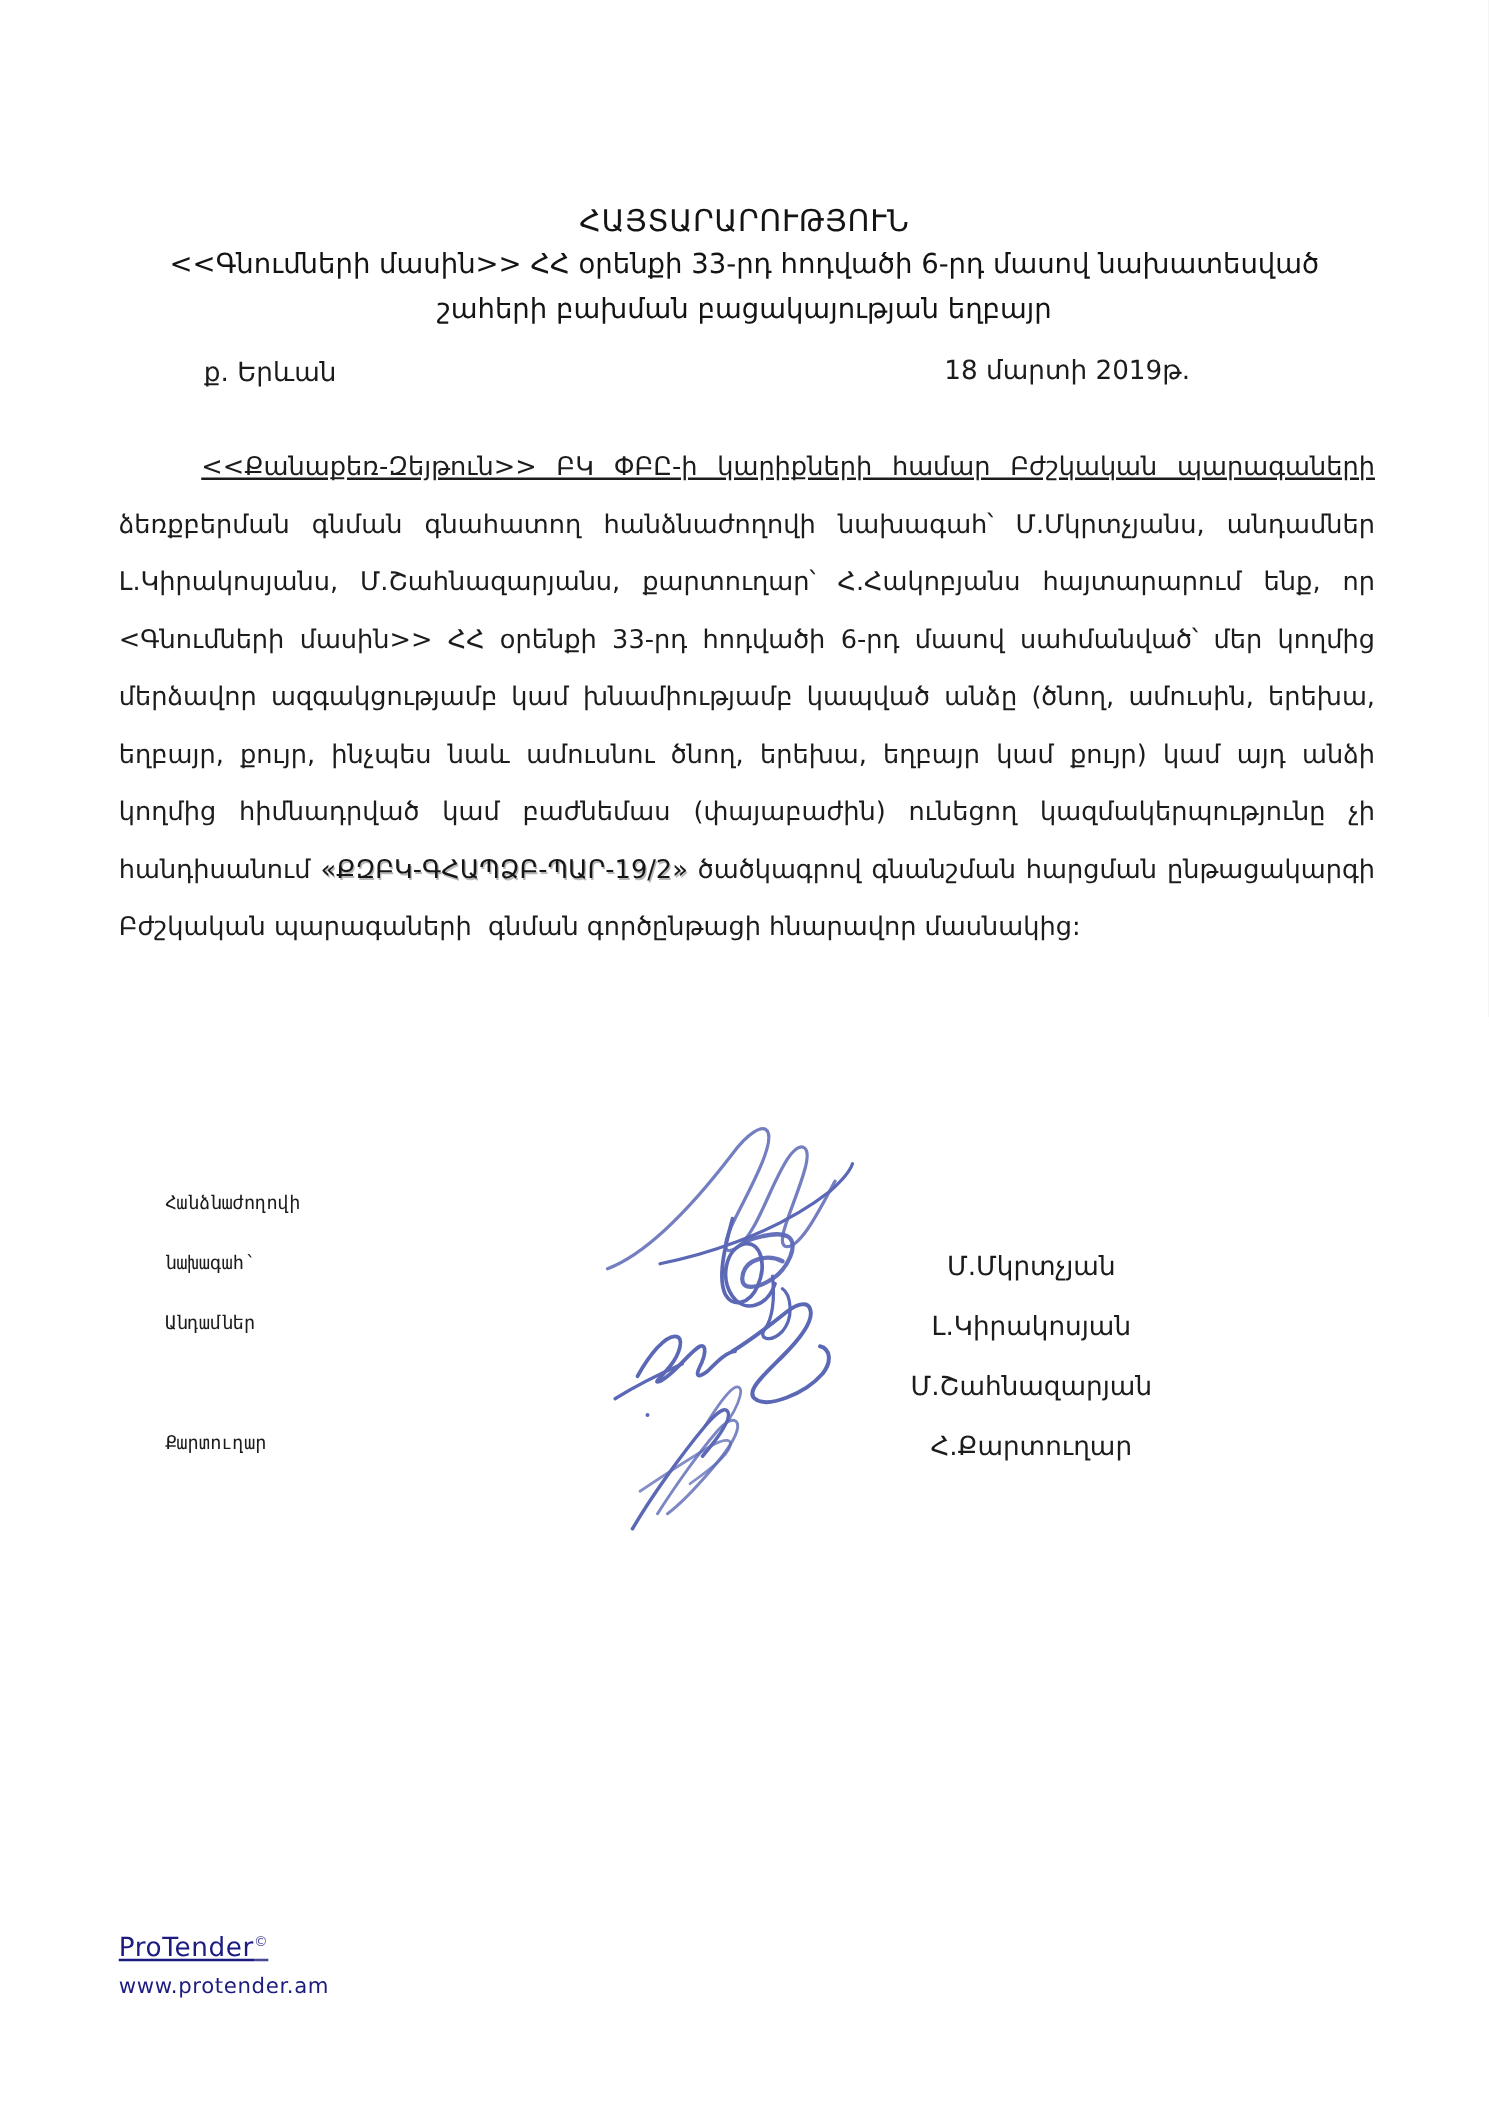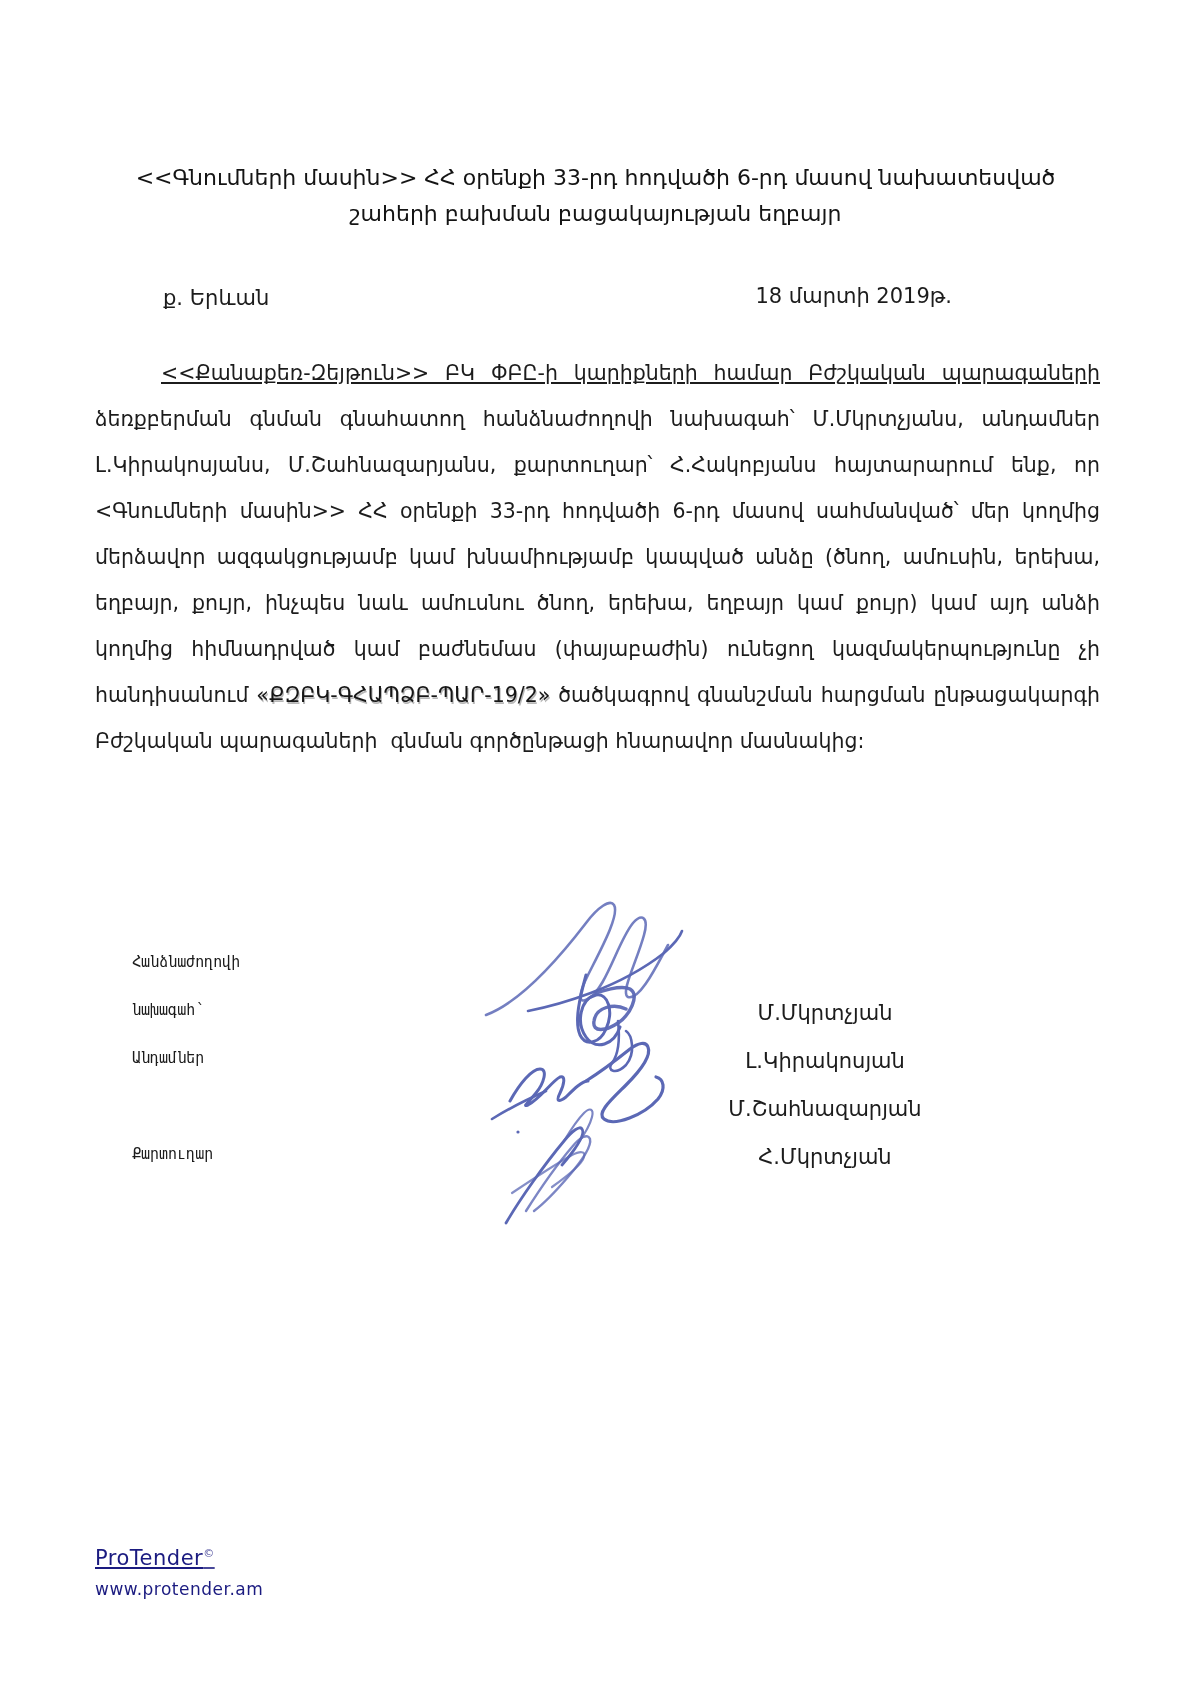--- a/index.html
+++ b/index.html
@@ -97,20 +97,21 @@
   .logo-line { font-size: 21px; letter-spacing: 0.5px; text-decoration: underline; }
   .logo-line sup { font-size: 11px; opacity: 0.8; }
   .site-line { font-size: 17px; margin-top: 12px; letter-spacing: 0.5px; }
 </style>
 </head>
 <body>
 
 <div class="doc">
 
   <div class="title-block">
+    <div class="title-main">ՀԱՅՏԱՐԱՐՈՒԹՅՈՒՆ</div>
     <div class="title-sub">&lt;&lt;Գնումների մասին&gt;&gt; ՀՀ օրենքի 33-րդ հոդվածի 6-րդ մասով նախատեսված</div>
     <div class="title-sub">շահերի բախման բացակայության եղբայր</div>
   </div>
 
   <div class="meta-row">
     <span class="city">ք. Երևան</span>
     <span class="date">18 մարտի 2019թ.</span>
   </div>
 
   <div class="body-block">
@@ -126,21 +127,21 @@
   </div>
 
   <div class="sig-label" style="top:953px;">Հանձնաժողովի</div>
   <div class="sig-label" style="top:1001px;">նախագահ՝</div>
   <div class="sig-label" style="top:1049px;">Անդամներ</div>
   <div class="sig-label" style="top:1145px;">Քարտուղար</div>
 
   <div class="sig-name" style="top:1001px;">Մ.Մկրտչյան</div>
   <div class="sig-name" style="top:1049px;">Լ.Կիրակոսյան</div>
   <div class="sig-name" style="top:1097px;">Մ.Շահնազարյան</div>
-  <div class="sig-name" style="top:1145px;">Հ.Մկրտչյան</div>
+  <div class="sig-name" style="top:1145px;">Հ.Քարտուղար</div>
 
   <svg class="sig-svg" viewBox="0 0 262 345">
     <g fill="none" stroke="#4a58ae" stroke-width="2.6" stroke-linecap="round" opacity="0.9">
 
       <path d="M18,122 C55,108 95,60 118,30 C130,14 142,6 146,12 C152,22 132,58 120,82 C112,98 108,112 120,106 C138,96 150,48 165,30 C174,20 181,24 176,42 C169,68 152,100 160,104 C172,108 190,70 200,52" opacity="0.85"></path>
       <path d="M60,118 C90,112 150,96 196,60 C205,52 212,44 214,38"></path>
       <path d="M118,82 C112,104 106,128 112,142 C118,154 132,150 138,136 C146,118 140,100 128,102 C112,106 108,130 118,144 C128,158 146,152 152,134" stroke-width="3"></path>
       <path d="M128,100 C140,96 154,92 162,96 C172,102 162,122 150,130 C138,138 124,140 126,128 C128,114 146,110 158,116" stroke-width="3.4" opacity="0.95"></path>
       <path d="M150,128 C152,146 150,162 144,170 C138,178 148,182 158,172 C168,160 164,142 158,138"></path>
 

